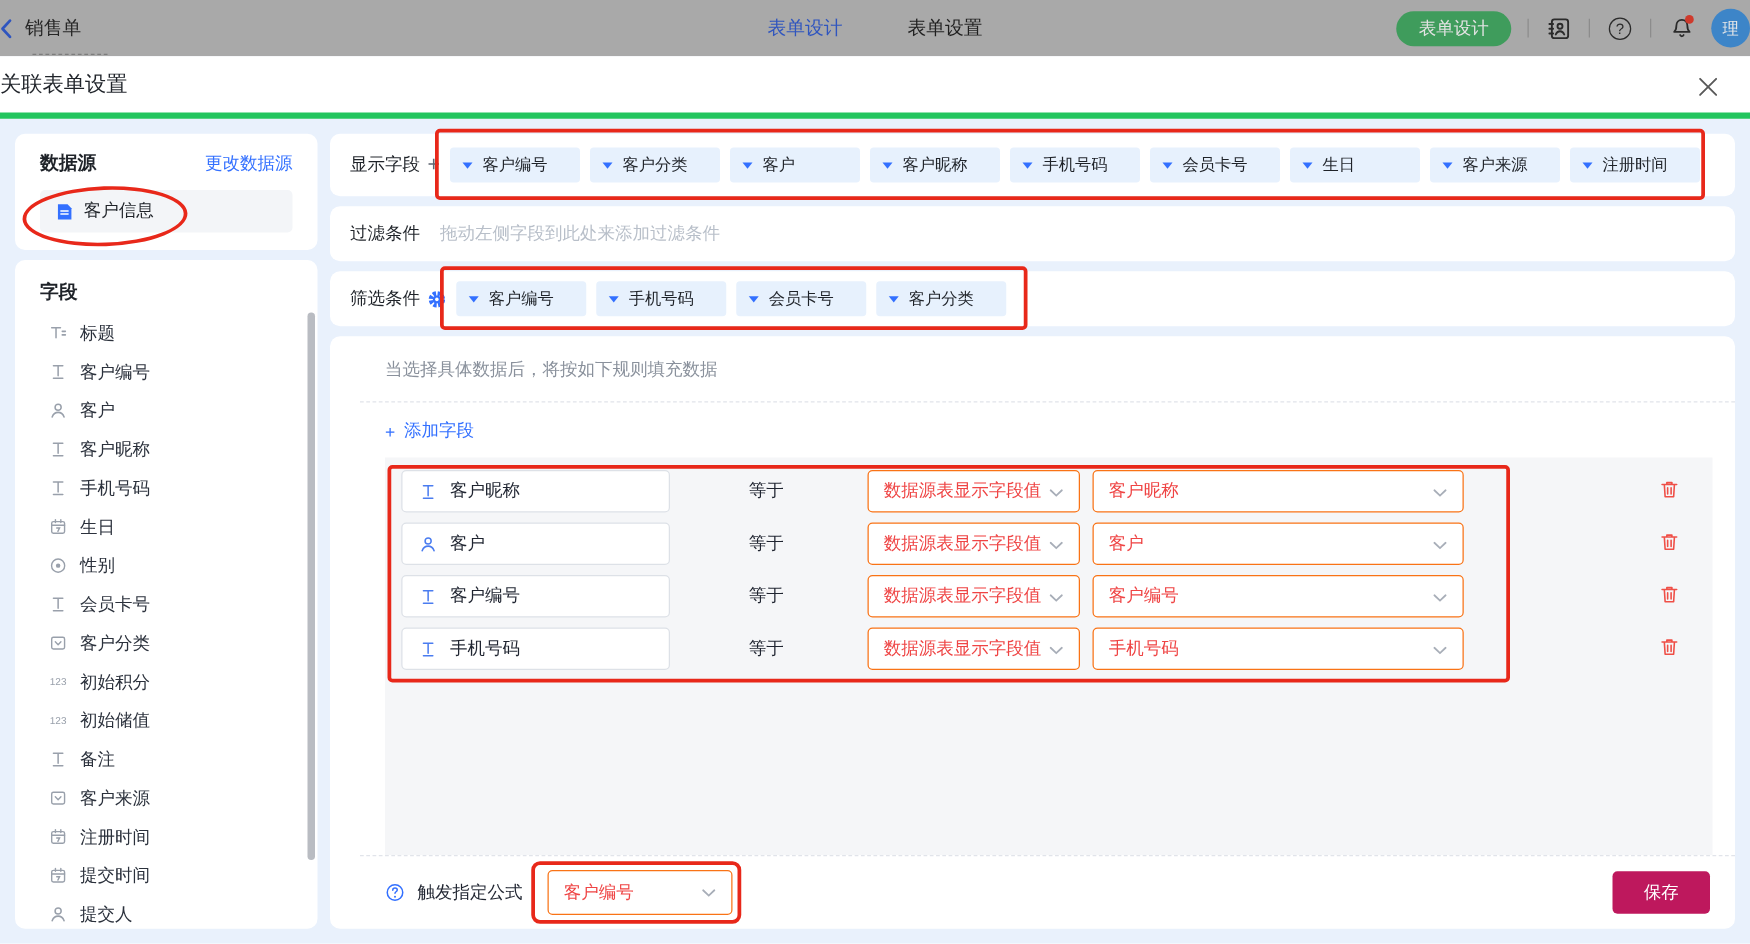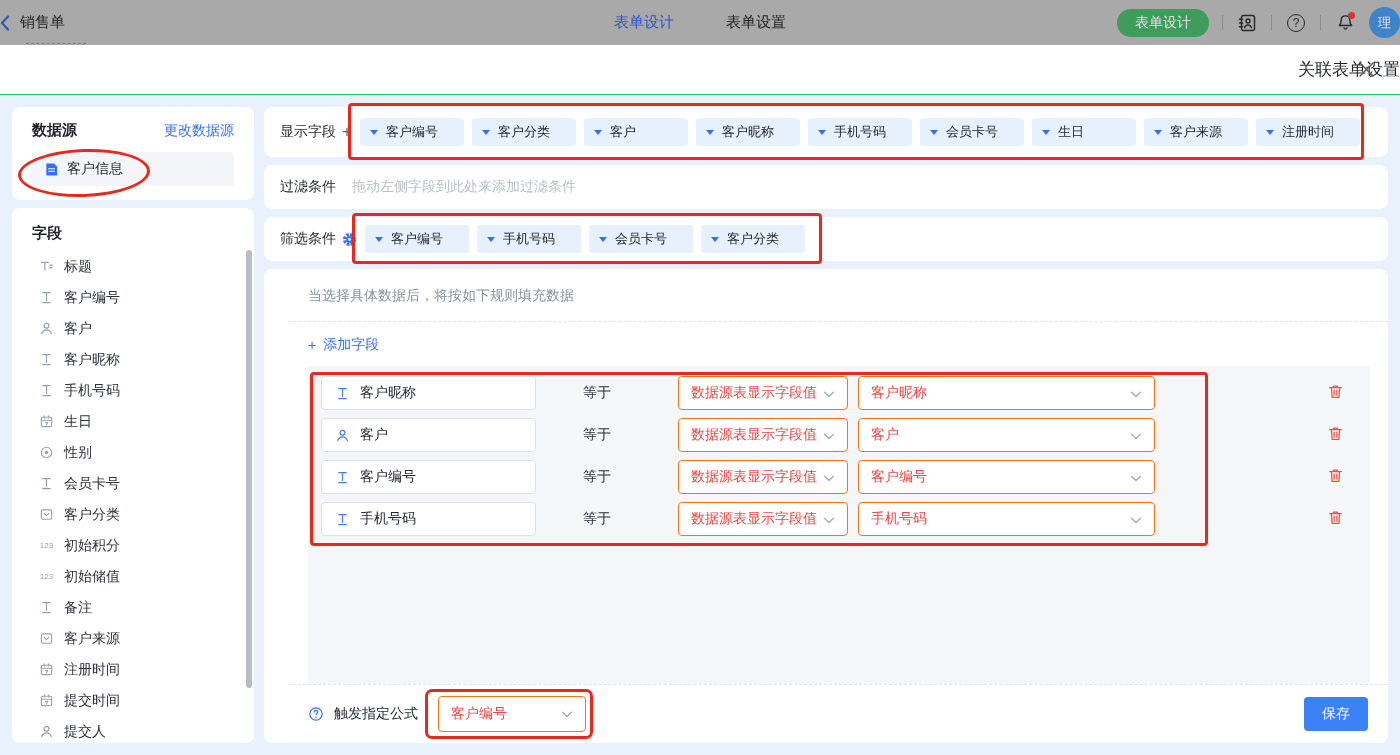--- a/index.html
+++ b/index.html
@@ -19,21 +19,21 @@
   .hdr-tab.inactive { color:#1f1f1f; }
   .hdr-right { margin-left:auto; display:flex; align-items:center; gap:13px; }
   .pill { height:28px; border-radius:14px; background:#3f9c5c; color:#e3e3e3; font-size:14px; display:flex; align-items:center; padding:0 18px; cursor:pointer; }
   .hsep { width:1px; height:15px; background:#8c8c8c; }
   .hicon { width:22px; height:22px; display:flex; align-items:center; justify-content:center; position:relative; cursor:pointer; }
   .bell-dot { position:absolute; top:0; right:1px; width:7px; height:7px; border-radius:50%; background:#cf3a2c; }
   .avatar { width:31px; height:31px; border-radius:50%; background:#3d85c8; color:#e8e8e8; font-size:13px; display:flex; align-items:center; justify-content:center; cursor:pointer; }
   .help-circle-dim { width:18px; height:18px; border:1.6px solid #2b2b2b; border-radius:50%; color:#2b2b2b; font-size:12px; display:flex; align-items:center; justify-content:center; }
 
   
-  .titlebar { height:50px; flex:0 0 50px; background:#fff; display:flex; align-items:center; justify-content:flex-end; position:relative; border-bottom:1px solid #22c55e; }
+  .titlebar { height:50px; flex:0 0 50px; background:#fff; display:flex; align-items:center; justify-content:flex-start; position:relative; border-bottom:5px solid #22c55e; }
   .dlg-title { font-size:17px; color:#1f2329; font-weight:500; }
   .close-btn { position:absolute; right:26px; top:17px; cursor:pointer; display:flex; }
 
   
   .dlg-body { flex:1; display:flex; padding:12px; gap:10px; overflow:hidden; }
 
   
   .sidebar { width:242px; flex:0 0 242px; display:flex; flex-direction:column; gap:8px; }
   .card { background:#fff; border-radius:8px; }
   .ds-card { padding:14px 20px; position:relative; }
@@ -68,32 +68,32 @@
 
   .big-card { background:#fff; border-radius:8px; flex:1; display:flex; flex-direction:column; overflow:hidden;padding-left:24px; }
   .hint { padding:18px 20px 16px; font-size:14px; color:#8a919c; }
   .hr-dash { border-top:1px dashed #e1e4ea; }
   .add-field { padding:14px 20px 12px; font-size:14px; color:#3370ff; display:flex; gap:7px; align-items:center; cursor:pointer; width:fit-content; }
   .rules-panel { flex:1; margin:0 18px 0 20px; background:#f5f6f8; position:relative; padding-top:10px; }
   .rule-row { display:flex; align-items:center; height:34px; margin:0 0 8px 13px; }
   .fbox { width:215px; height:34px; background:#fff; border:1px solid #dde1e7; border-radius:4px; display:flex; align-items:center; gap:10px; padding:0 12px; }
   .fbox .f-ic { width:16px; height:16px; display:flex; align-items:center; justify-content:center; color:#4a7cf0; }
   .fbox-label { font-size:14px; color:#1f2430; }
-  .op { margin-left:47px; font-size:14px; color:#1f2430; width:30px; }
+  .op { margin-left:63px; font-size:14px; color:#1f2430; width:30px; }
   .sel { height:34px; background:#fff; border:1px solid #f97316; border-radius:4px; display:flex; align-items:center; justify-content:space-between; padding:0 12px; font-size:14px; color:#ef4444; cursor:pointer; }
   .sel-src { width:170px; margin-left:65px; }
   .sel-tgt { width:297px; margin-left:10px; }
   .trash-btn { margin-left:auto; margin-right:26px; background:none; border:none; cursor:pointer; display:flex; padding:0; }
 
   .dlg-footer { height:58px; flex:0 0 58px; display:flex; align-items:center; padding:0 20px; gap:10px; }
   .f-help { display:flex; }
   .f-label { font-size:14px; color:#1f2430; }
   .sel-trigger { width:148px; height:36px; margin-left:6px; }
   .trigger-wrap { position:relative; display:inline-block; margin-left:4px; }
-  .save-btn { margin-left:auto; width:64px; height:34px; background:#3b82f6; border:none; border-radius:4px; color:#fff; font-size:14px; cursor:pointer; font-family:"Liberation Sans",sans-serif; }
+  .save-btn { margin-left:auto; width:78px; height:34px; background:#be185d; border:none; border-radius:4px; color:#fff; font-size:14px; cursor:pointer; font-family:"Liberation Sans",sans-serif; }
 
   
   .anno { position:absolute; border:3px solid #e8281a; border-radius:4px; pointer-events:none; }
   .anno-display { left:84px; right:24px; top:-4px; height:57px; }
   .anno-screen { left:88px; width:470px; top:-4px; height:51px; }
   .anno-rules { left:2px; top:6px; width:898px; height:174px; }
   .anno-trigger { inset:-7px; border-radius:7px; }
   .anno-ellipse { position:absolute; left:6px; top:42px; width:132px; height:48px; border:3.5px solid #e8281a; border-radius:50%; transform:rotate(-2deg); pointer-events:none; }
 </style>
 </head>

